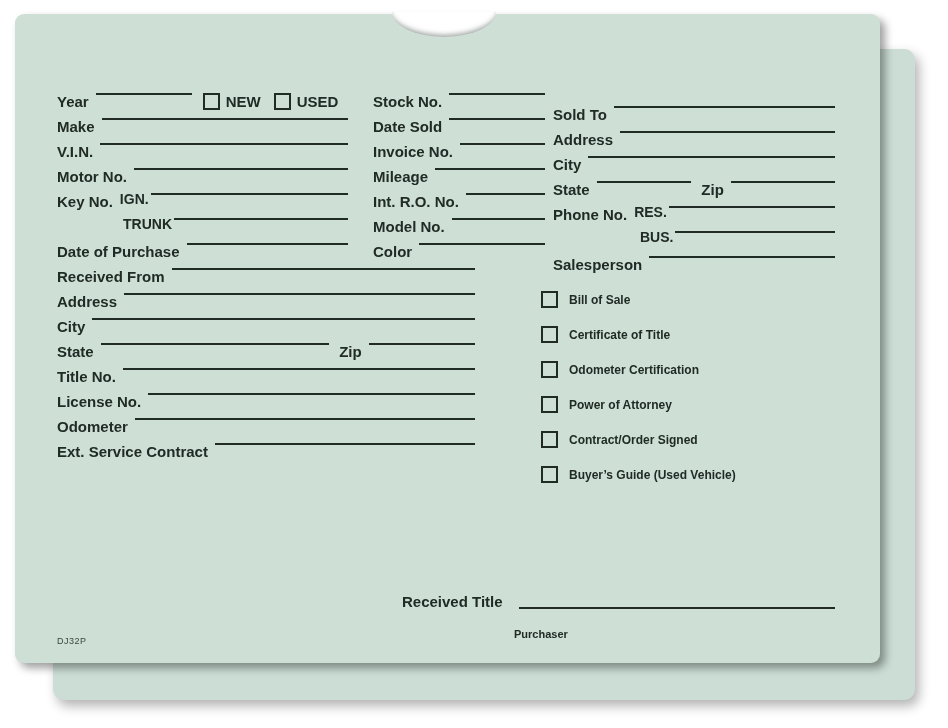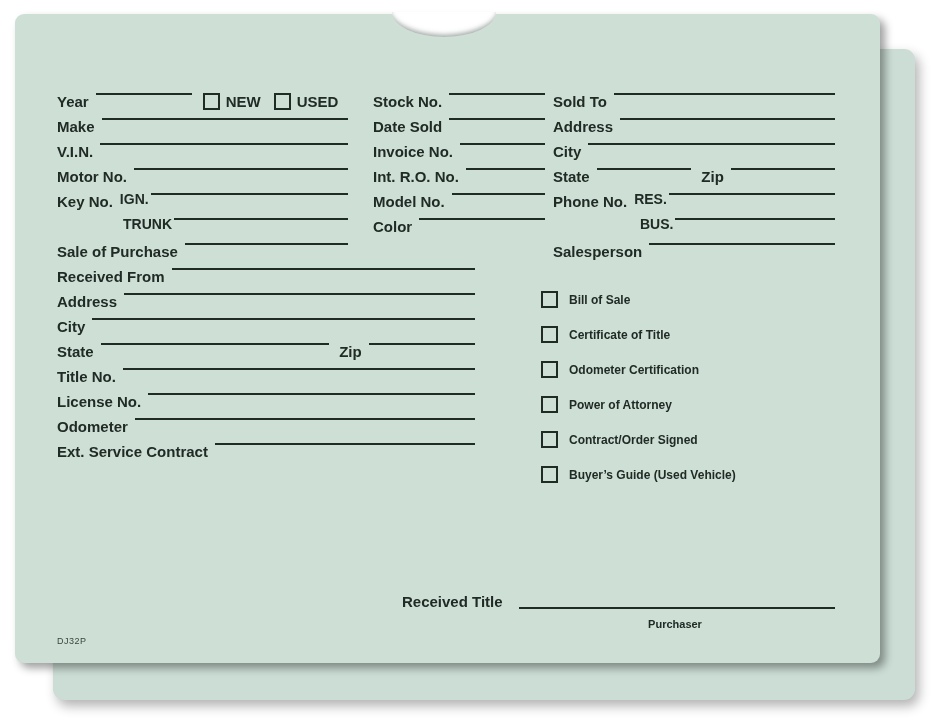--- a/index.html
+++ b/index.html
@@ -30,21 +30,21 @@
   }
   .thumb-notch{
     position:absolute;left:377px;top:-2px;width:104px;height:25px;
     background:#ffffff;
     border-radius:0 0 52px 52px / 0 0 25px 25px;
     box-shadow:inset 0 -5px 5px -3px rgba(110,122,116,0.65);
   }
   .col{position:absolute;}
   .col-left-top{left:42px;top:79px;width:292px;}
   .col-mid{left:358px;top:79px;width:173px;}
-  .col-right{left:538px;top:79px;width:283px;}
+  .col-right{left:538px;top:92px;width:283px;}
   .col-left-bottom{left:42px;top:254px;width:419px;}
   .row{display:flex;align-items:flex-start;height:25px;}
   .lbl{
     font-weight:bold;font-size:15px;line-height:17px;color:var(--ink);
     white-space:nowrap;
   }
   .sub{
     font-weight:bold;font-size:14px;line-height:12px;color:var(--ink);
     white-space:nowrap;margin:0 0 1px 7px;
   }
@@ -73,22 +73,22 @@
     flex:0 0 auto;background:transparent;
   }
   .chk-lbl{
     font-weight:bold;font-size:12px;color:var(--ink);
     margin-left:11px;white-space:nowrap;
   }
   .received-block{position:absolute;left:387px;top:574px;width:434px;}
   .received-row{display:flex;align-items:flex-end;height:22px;gap:9px;}
   .purchaser{
     margin-left:112px;width:calc(100% - 112px);
-    text-align:center;font-weight:bold;font-size:11px;color:var(--ink);
-    padding-top:8px;
+    text-align:left;font-weight:bold;font-size:11px;color:var(--ink);
+    padding-top:18px;
   }
   .form-code{
     position:absolute;left:42px;top:622px;
     font-size:9px;color:#3a443f;letter-spacing:0.5px;
   }
 </style>
 </head>
 <body>
 
 <div class="scene">
@@ -123,36 +123,40 @@
       <div class="row">
         <span class="lbl">Key No.</span>
         <span class="sub">IGN.</span>
         <span class="line after-sub"></span>
       </div>
       <div class="row">
         <span class="sub indent-trunk">TRUNK</span>
         <span class="line after-sub"></span>
       </div>
       <div class="row">
-        <span class="lbl">Sale of Purchase</span>
+        <span class="lbl">Date of Purchase</span>
         <span class="line"></span>
       </div>
     </div>
 
     <div class="col col-mid">
       <div class="row">
         <span class="lbl">Stock No.</span>
         <span class="line"></span>
       </div>
       <div class="row">
         <span class="lbl">Date Sold</span>
         <span class="line"></span>
       </div>
       <div class="row">
         <span class="lbl">Invoice No.</span>
+        <span class="line"></span>
+      </div>
+      <div class="row">
+        <span class="lbl">Mileage</span>
         <span class="line"></span>
       </div>
       <div class="row">
         <span class="lbl">Int. R.O. No.</span>
         <span class="line"></span>
       </div>
       <div class="row">
         <span class="lbl">Model No.</span>
         <span class="line"></span>
       </div>

